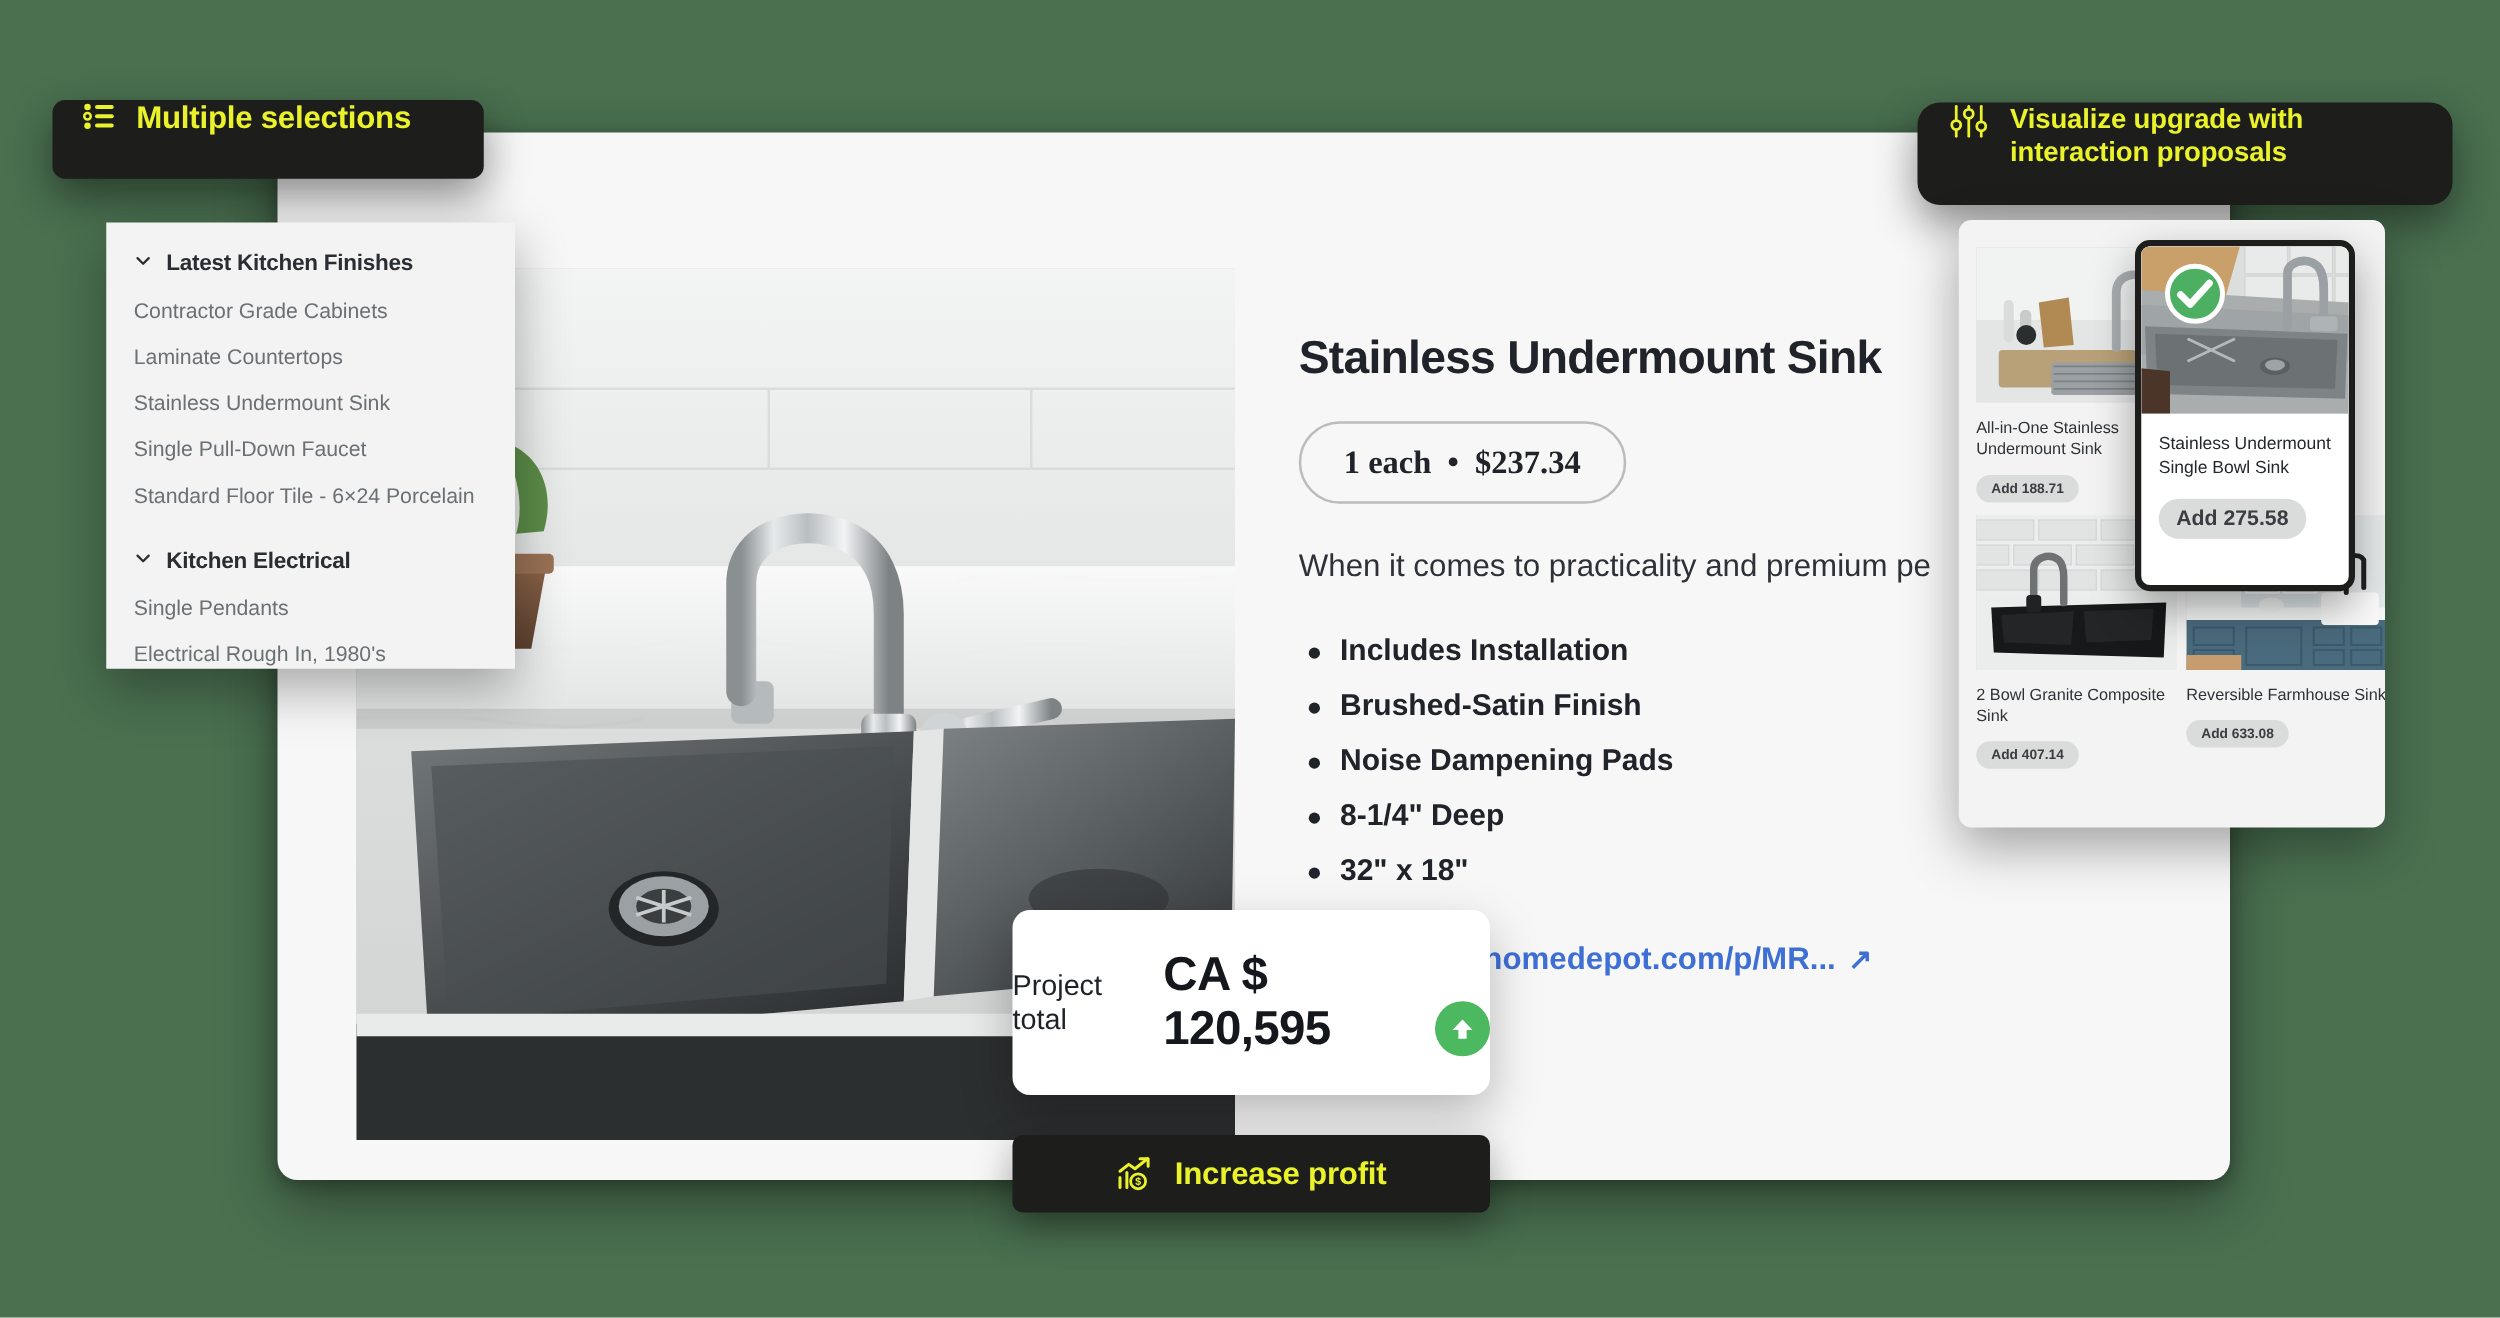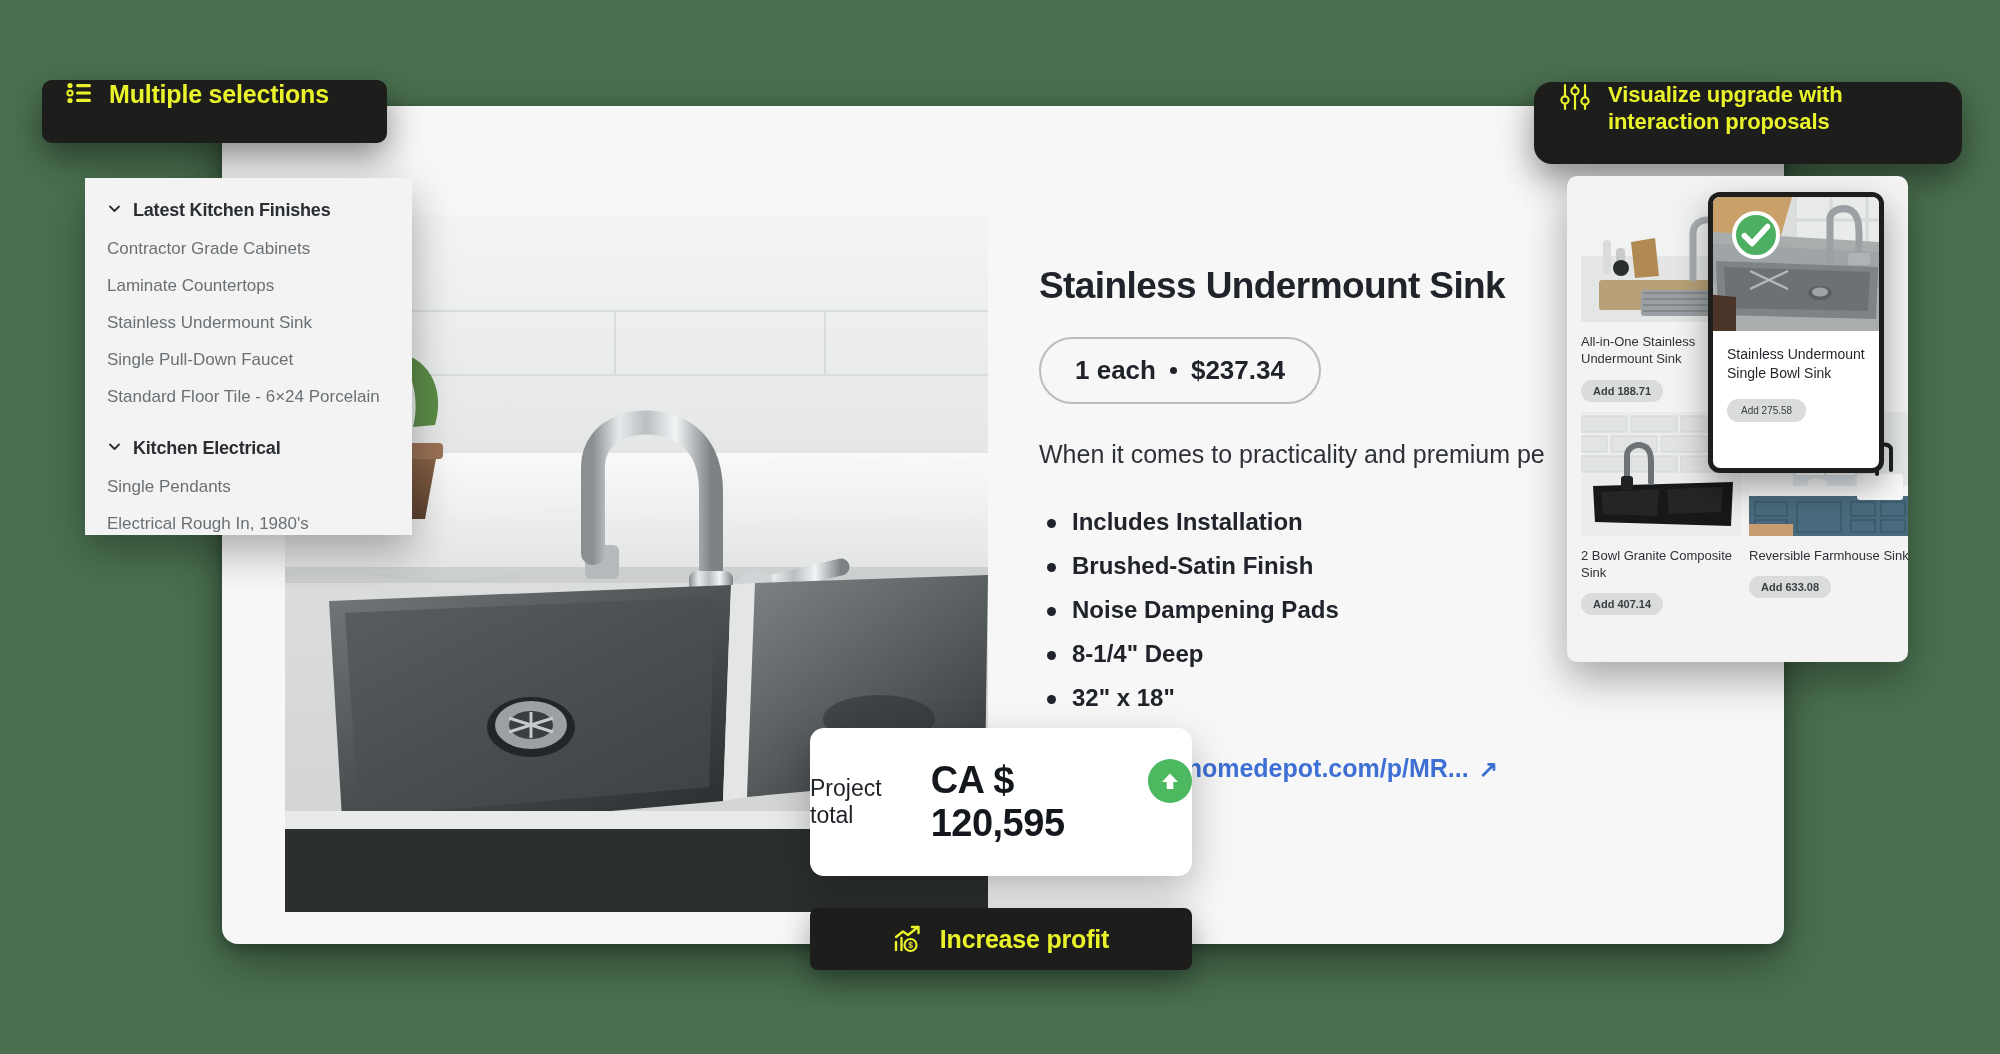--- a/index.html
+++ b/index.html
@@ -61,20 +61,21 @@
     margin-top: 30px;
     padding: 16px 34px;
     border: 2px solid #b9bdbb;
     border-radius: 40px;
     background: transparent;
   }
   .price-chip span {
     font-size: 26px;
     font-weight: 700;
     color: #20242a;
+    font-family: Liberation Serif, serif;
   }
   .price-dot {
     width: 7px; height: 7px;
     border-radius: 50%;
     background: #20242a;
     flex: none;
   }
   .product-desc {
     margin-top: 34px;
     font-size: 25px;
@@ -267,22 +268,22 @@
     font-size: 14px;
     line-height: 1.33;
     color: #24282d;
   }
   .hl-add {
     display: inline-block;
     margin-top: 17px;
     padding: 6px 14px;
     background: #d9dcdb;
     border-radius: 20px;
-    font-size: 10px;
-    font-weight: 400;
+    font-size: 17px;
+    font-weight: 700;
     color: #3a3e42;
     cursor: pointer;
   }
 
   
   .total-card {
     position: absolute;
     left: 810px; top: 728px;
     width: 382px; height: 148px;
     background: #ffffff;
@@ -293,21 +294,21 @@
     align-items: center;
     justify-content: center;
     gap: 12px;
   }
   .total-label {
     font-size: 23px;
     color: #1e2227;
   }
   .total-row {
     display: flex;
-    align-items: flex-start;
+    align-items: flex-end;
     gap: 21px;
   }
   .total-value {
     font-size: 38px;
     font-weight: 700;
     color: #14181c;
     letter-spacing: -0.5px;
   }
   .total-arrow {
     width: 44px; height: 44px;

